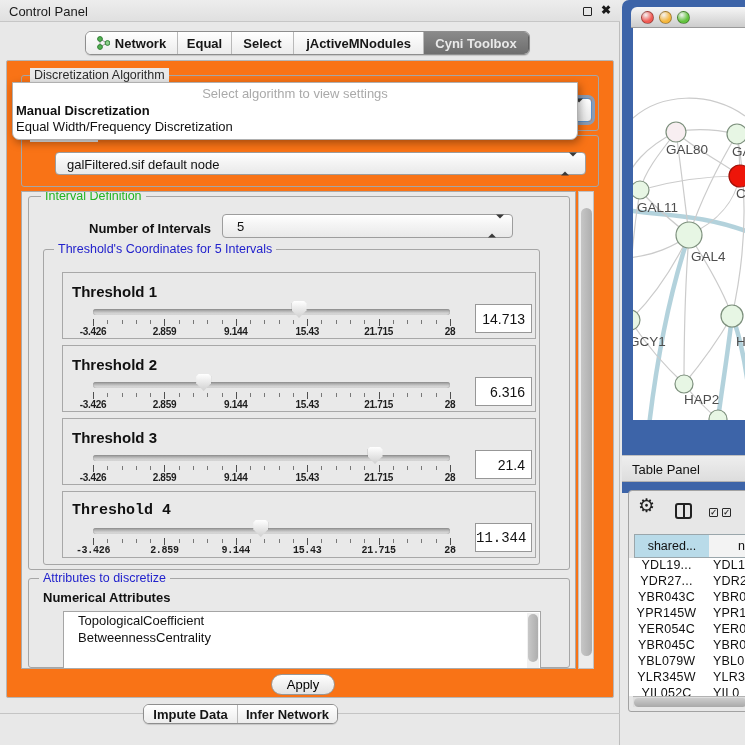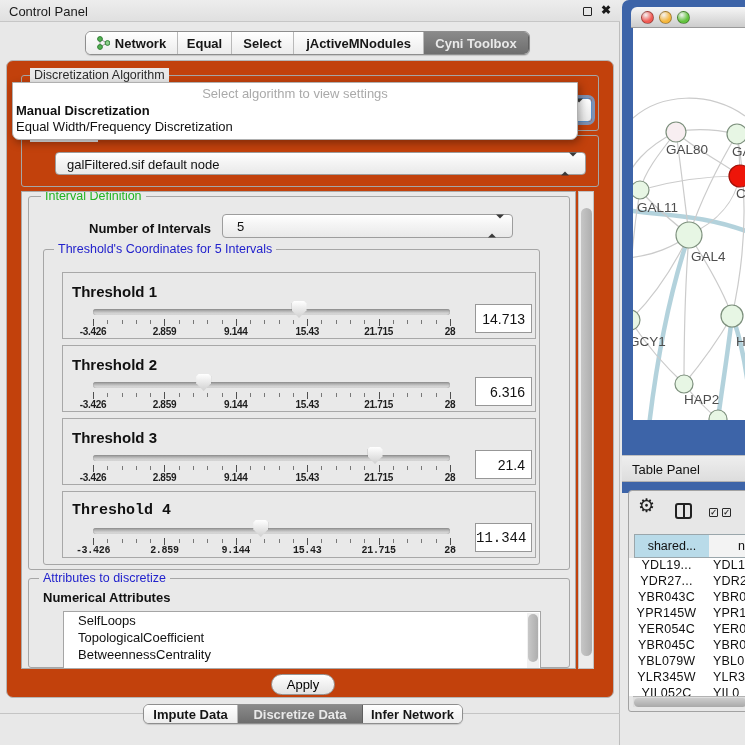--- a/index.html
+++ b/index.html
@@ -12,22 +12,22 @@
                border-bottom:1px solid #c6c6c6;}
   .cp-title{position:absolute;left:9px;top:4px;font-size:13px;color:#1a1a1a;}
   .float-btn{position:absolute;right:28px;top:7px;width:9px;height:9px;border:1.6px solid #222;border-radius:1px;}
   .close-btn{position:absolute;right:9px;top:3px;font-size:12px;font-weight:700;color:#1a1a1a;}
   .tabrow{position:absolute;left:85px;top:31px;height:24px;display:flex;border:1px solid #8e8e8e;border-radius:6px;
           overflow:hidden;background:#fff;box-shadow:0 1px 1px rgba(0,0,0,.15);}
   .tab{height:100%;display:flex;align-items:center;justify-content:center;gap:5px;font-size:13px;font-weight:700;
        background:linear-gradient(#ffffff,#ececec);border-right:1px solid #b9b9b9;color:#161616;}
   .tab:last-child{border-right:none;}
   .tab.sel{background:linear-gradient(#8a8a8a,#6e6e6e);color:#e9e9e9;border-right:1px solid #5f5f5f;}
-  .cp-body{position:absolute;left:6px;top:60px;width:608px;height:638px;background:#c2410c;
-           border:1px solid #b6b6b6;border-radius:7px;}
+  .cp-body{position:absolute;left:6px;top:60px;width:608px;height:638px;background:#f97316;
+           border:1px solid #b6b6b6;border-radius:2px;}
   .group{position:absolute;border:1px solid #a6a6a6;border-radius:3px;}
   .legend{position:absolute;top:-8px;background:#e9e9e9;padding:0 4px;font-size:12.5px;white-space:nowrap;}
   .combo{position:absolute;background:linear-gradient(180deg,#ffffff,#f4f4f4 45%,#e9e9e9);
          border:1px solid #9d9d9d;border-radius:4px;font-size:13px;box-shadow:inset 0 1px 0 #fff;}
   .combo .val{position:absolute;left:11px;top:50%;transform:translateY(-50%);white-space:nowrap;}
   .stepper{position:absolute;right:8px;top:50%;transform:translateY(-50%);}
   .arr-up{width:0;height:0;border-left:4px solid transparent;border-right:4px solid transparent;
           border-bottom:4px solid #3a3a3a;margin-bottom:3px;}
   .arr-dn{width:0;height:0;border-left:4px solid transparent;border-right:4px solid transparent;
           border-top:4px solid #3a3a3a;}
@@ -325,44 +325,40 @@
                 </div>
               </div>
           </div>
         </div>
 
         <div class="group" style="left:6px;top:386px;width:542px;height:90px;">
           <span class="legend" style="left:10px;color:#2222cc;">Attributes to discretize</span>
           <span style="position:absolute;left:14px;top:11px;font-size:13px;font-weight:700;">Numerical Attributes</span>
           <div style="position:absolute;left:34px;top:32px;width:478px;height:80px;background:#fff;border:1px solid #a5a5a5;overflow:hidden;">
             <div id="attr-list">
-                <div class="attr-item">SelfLoops</div>
                 <div class="attr-item">TopologicalCoefficient</div>
                 <div class="attr-item">BetweennessCentrality</div>
               </div>
             <div style="position:absolute;right:1px;top:1px;width:12px;height:76px;background:#f1f1f1;">
               <div style="position:absolute;left:1px;top:1px;width:10px;height:48px;border-radius:5px;background:linear-gradient(90deg,#c8c8c8,#aeaeae);"></div>
             </div>
           </div>
         </div>
       </div>
       <div class="vscroll">
         <div class="vthumb"></div>
       </div>
 
       <button class="btn" style="left:264px;top:613px;width:64px;height:21px;">Apply</button>
     </div>
 
     <div class="hline" style="left:0;top:713px;width:620px;height:1px;"></div>
     <div class="tabrow" id="bottom-tabs" style="left:143px;top:704px;height:20px;">
         <div class="tab" style="width: 94px;">
           <span>Impute Data</span>
-        </div>
-        <div class="tab sel" style="width: 125px;">
-          <span>Discretize Data</span>
         </div>
         <div class="tab" style="width: 99px;">
           <span>Infer Network</span>
         </div>
       </div>
   </div>
 
   <div class="popup">
     <div class="popup-placeholder">Select algorithm to view settings</div>
     <div id="popup-items">

